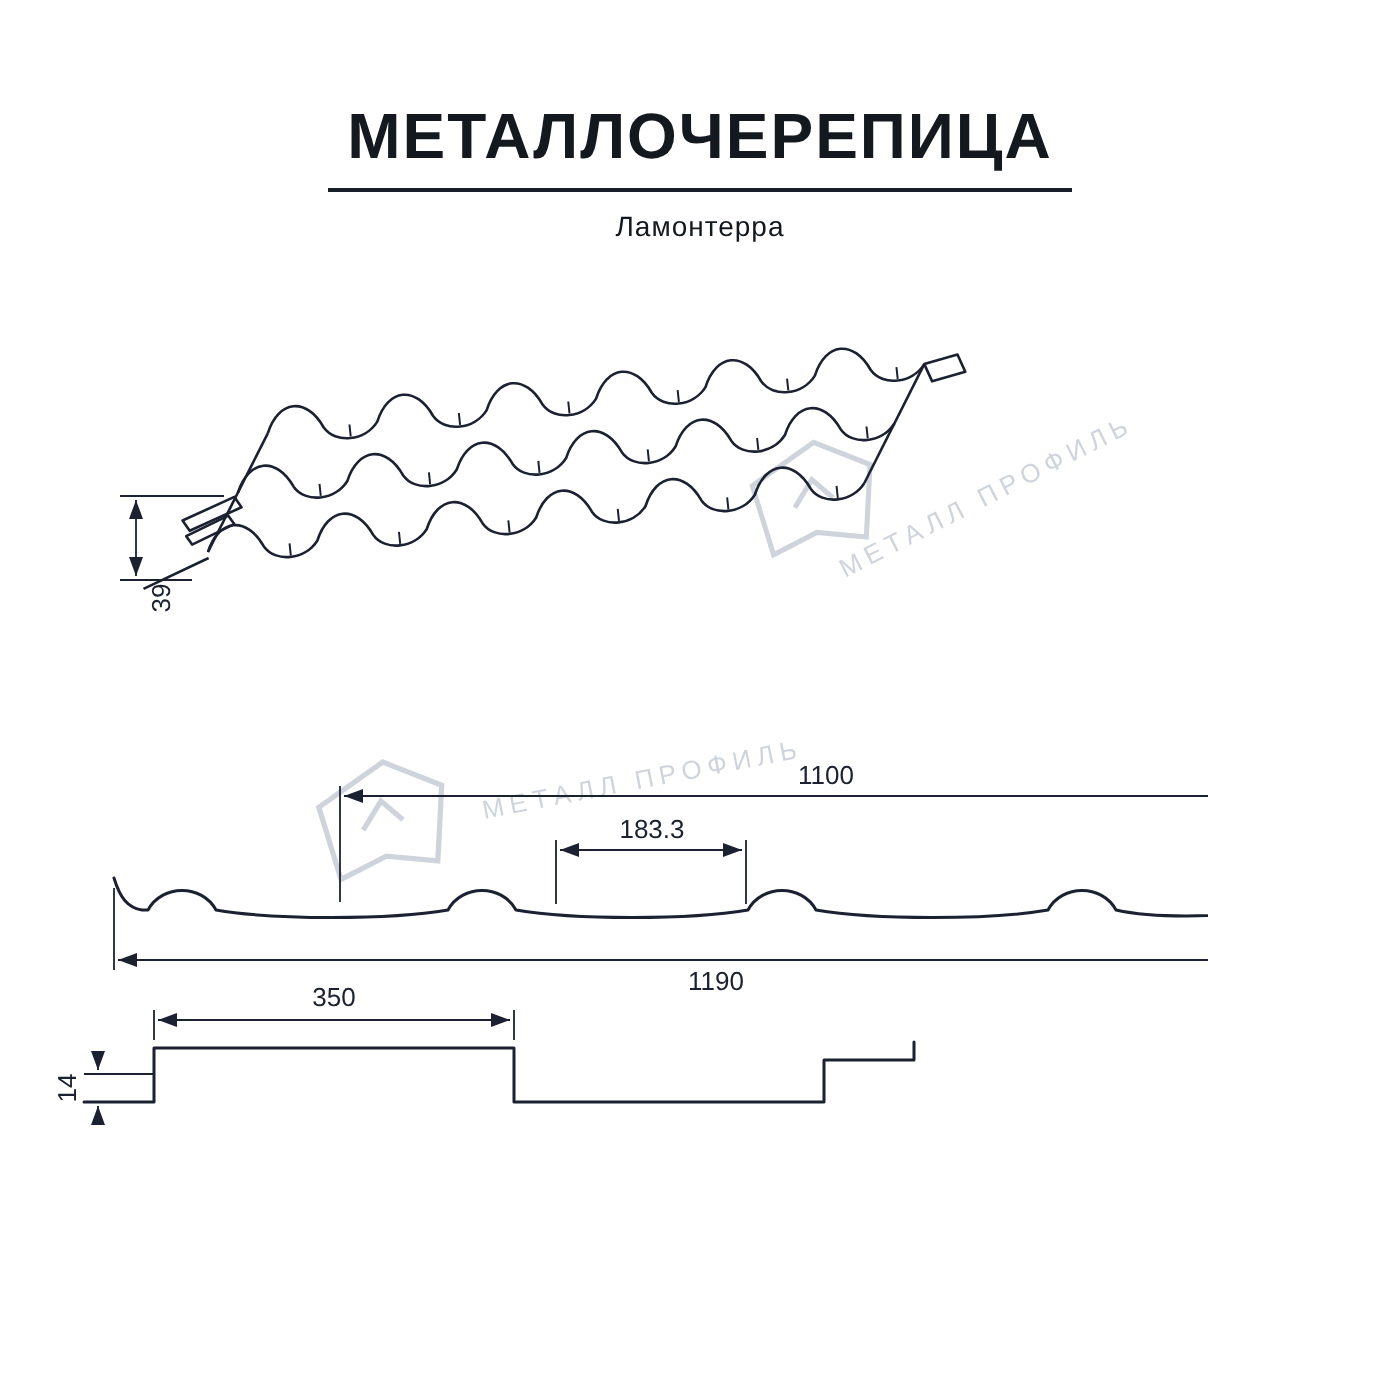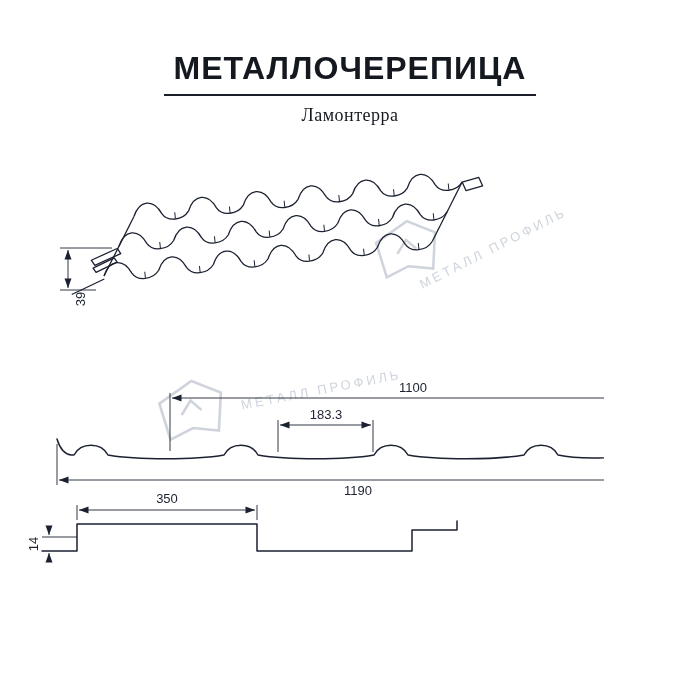--- a/index.html
+++ b/index.html
@@ -6,21 +6,21 @@
   .page{
     position:relative;width:604px;height:700px;background:#ffffff;overflow:hidden;
     font-family:"Liberation Sans",sans-serif;color:#14181f;
   }
   .header{position:absolute;top:50px;left:0;width:700px;text-align:center;}
   .title{
     margin:0;font-size:32px;font-weight:bold;letter-spacing:1px;color:#14181f;
     font-family:"Liberation Sans",sans-serif;
   }
   .title-rule{width:372px;height:2px;background:#1a1e28;margin:7px auto 9px auto;}
-  .subtitle{font-size:18px;letter-spacing:.5px;color:#14181f;font-family:Liberation Serif, serif;}
+  .subtitle{font-size:14px;letter-spacing:.5px;color:#14181f;}
   svg{position:absolute;top:0;left:0;}
   svg text{font-family:"Liberation Sans",sans-serif;fill:#1b2130;font-size:13px;}
   .wm text{fill:#c7cdd7;}
 </style>
 </head>
 <body>
 
 <div class="page">
 
   <div class="header">

